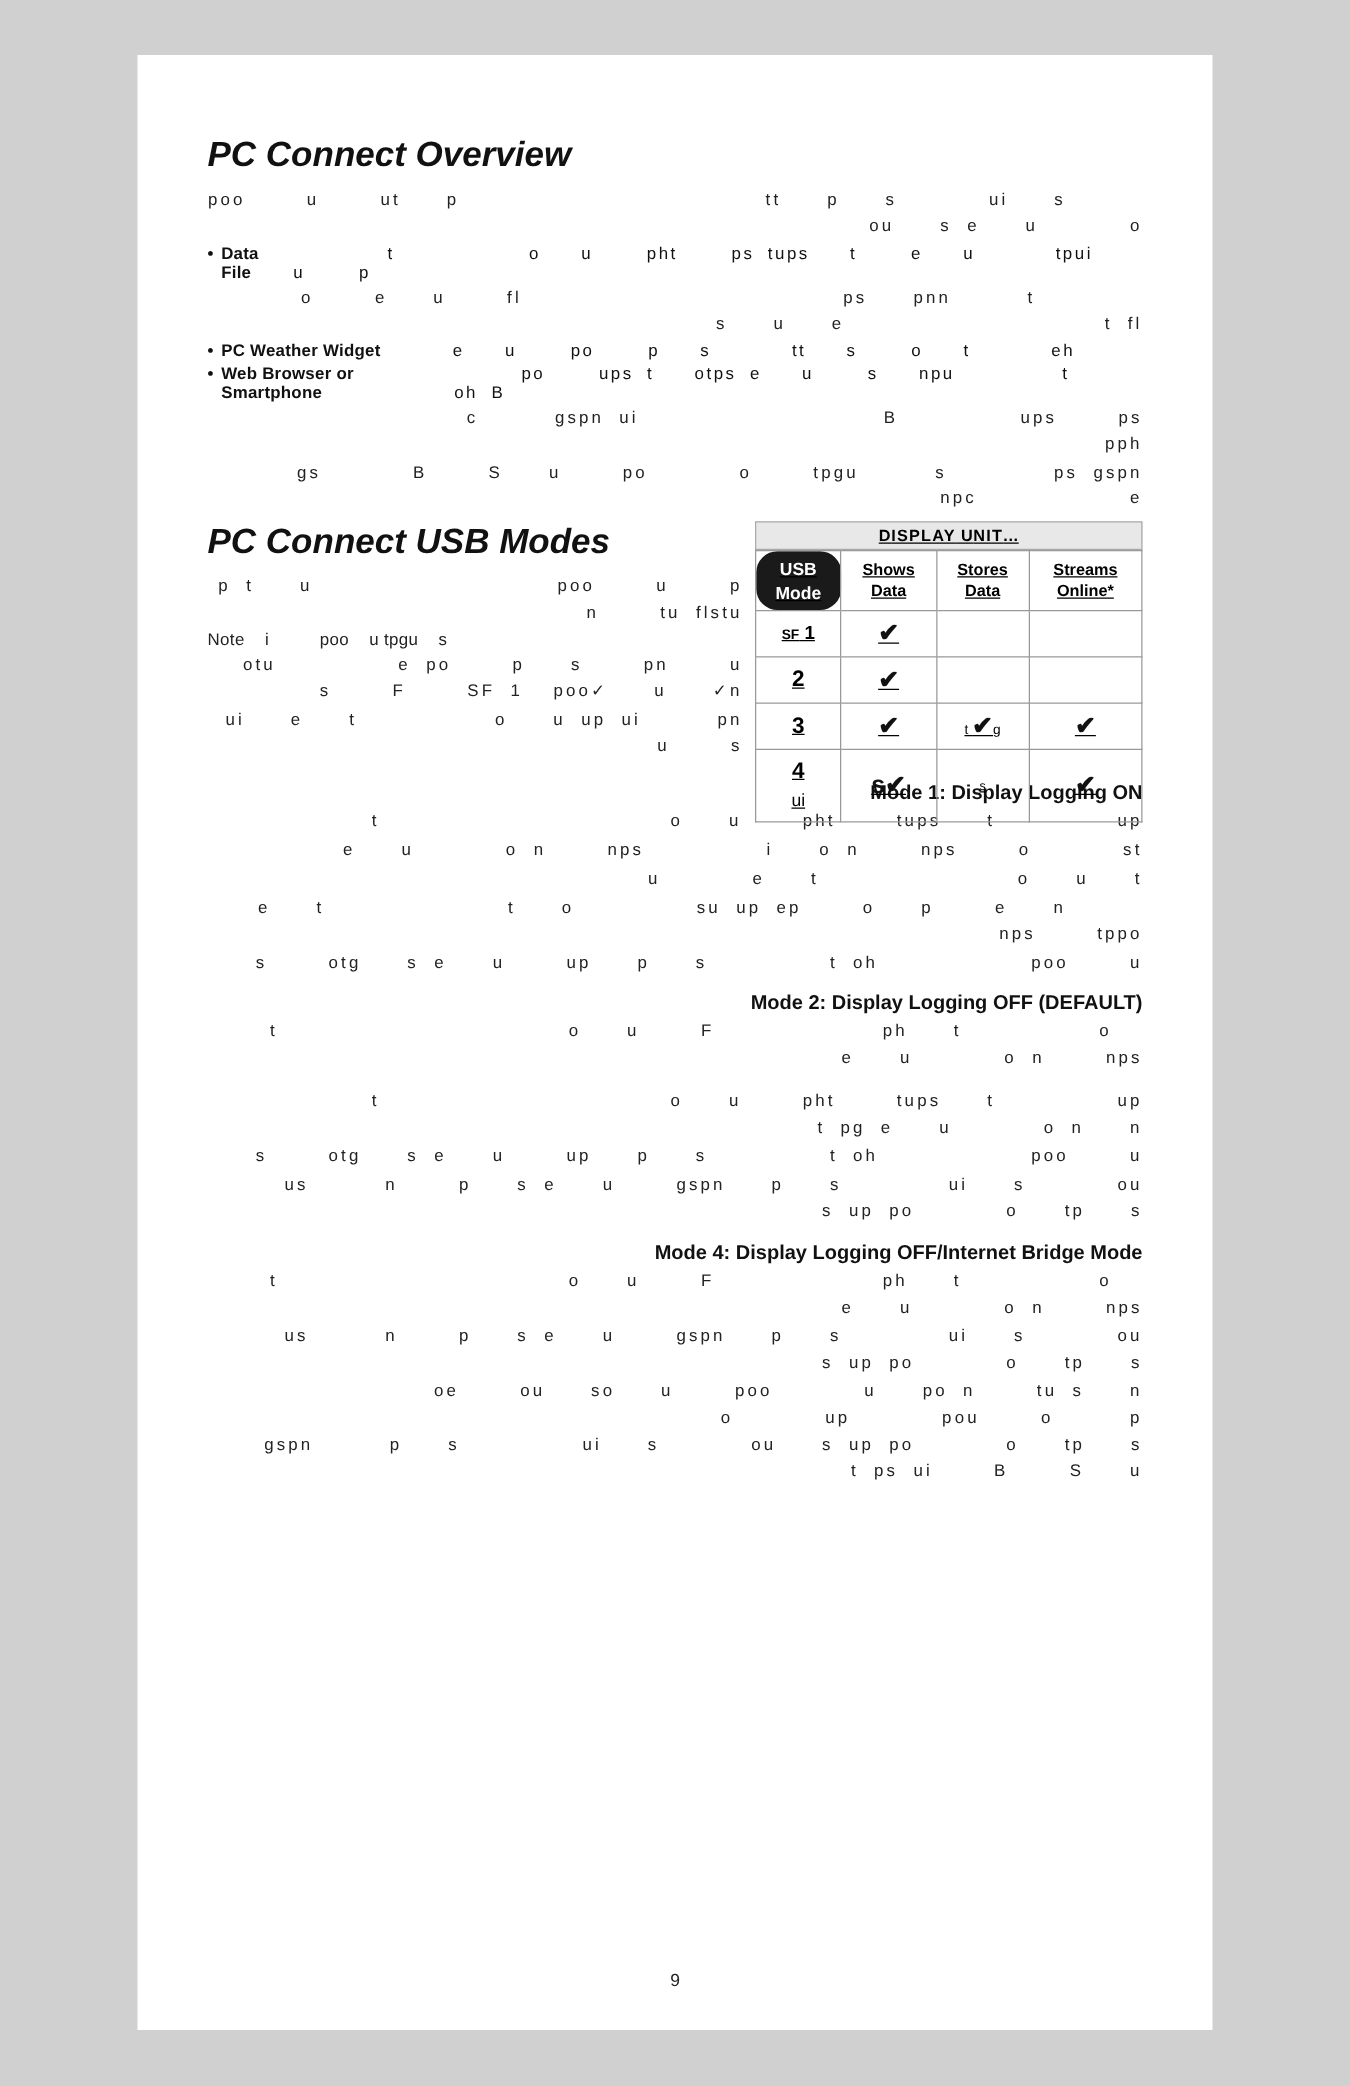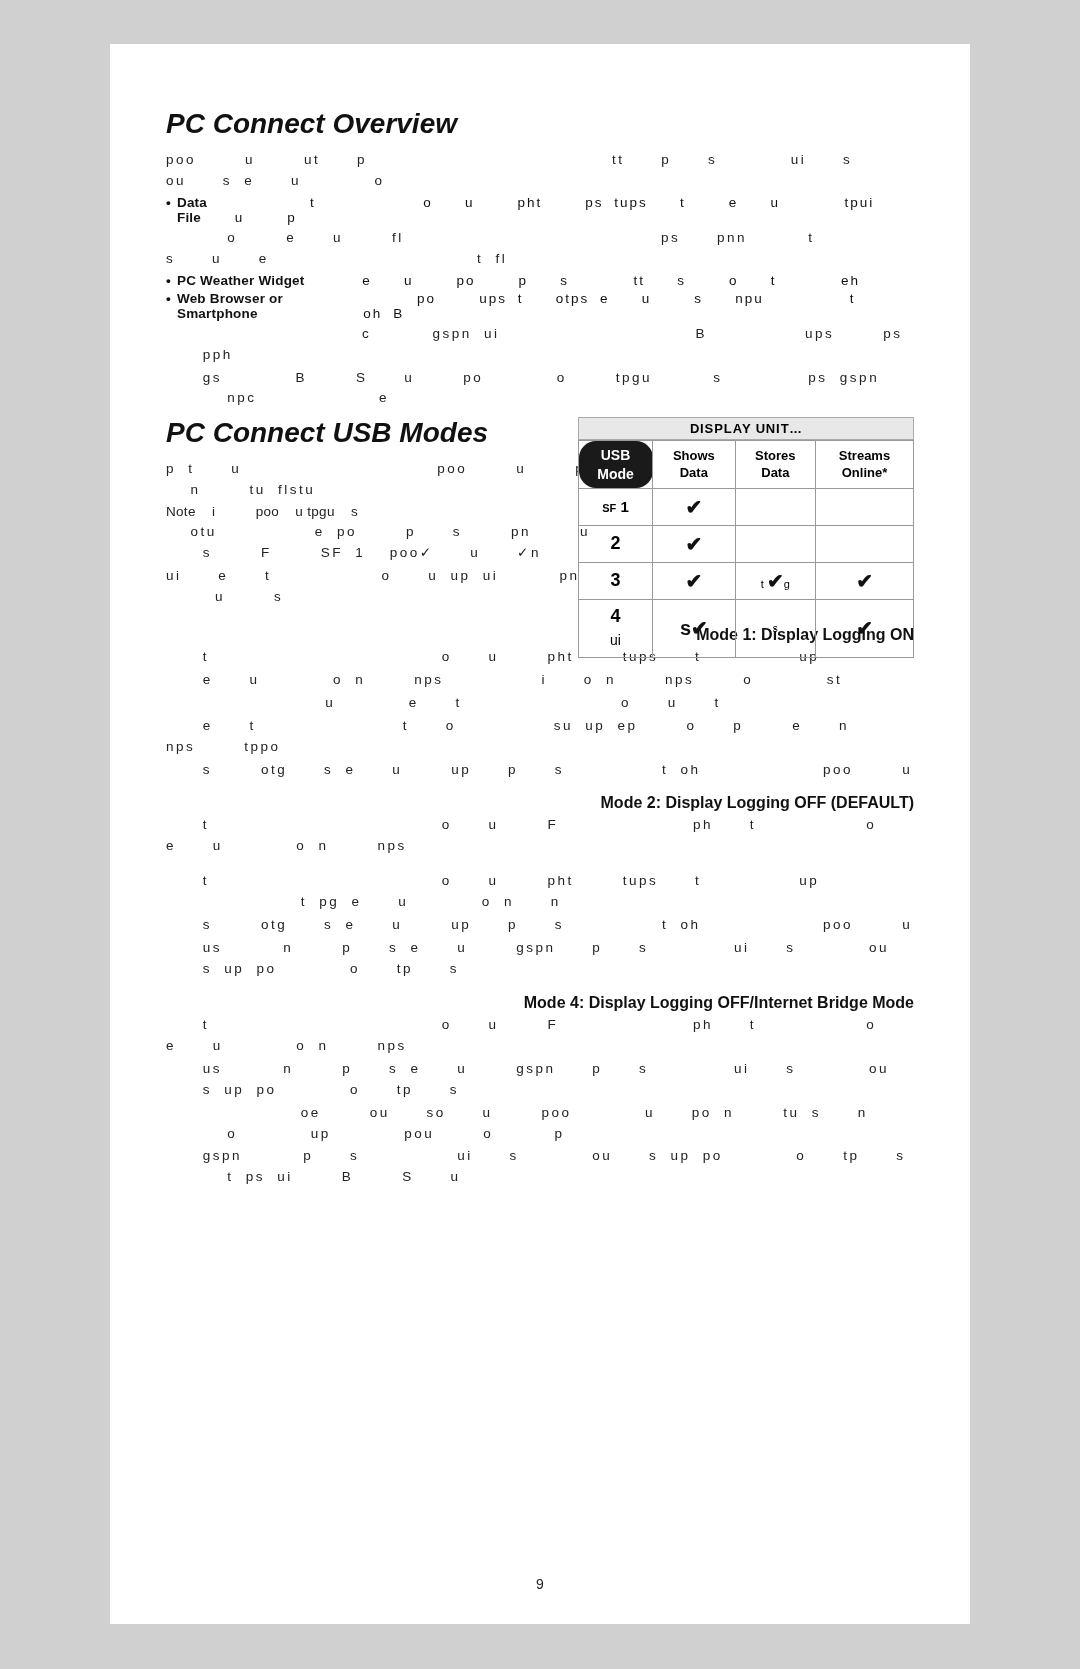--- a/index.html
+++ b/index.html
@@ -33,20 +33,21 @@
     .body-line {
       font-size: 13.5px;
       color: #222;
       line-height: 1.55;
       margin-bottom: 2px;
       letter-spacing: 0.3px;
     }
     .body-line.spaced {
       letter-spacing: 2.5px;
       word-spacing: 6px;
+      text-align: right;
     }
     .bullet-line {
       font-size: 13.5px;
       color: #111;
       font-weight: 700;
       display: flex;
       align-items: baseline;
       gap: 4px;
       margin: 3px 0;
       letter-spacing: 0.2px;
@@ -65,21 +66,22 @@
     .usb-section {
       position: relative;
       margin-top: 20px;
     }
 
     
     .table-wrapper {
       position: absolute;
       top: 0;
       right: 0;
-      width: 336px;
+      width: 310px;
+      text-decoration: underline;
     }
 
     .display-unit-header {
       background: #e8e8e8;
       border: 1px solid #aaa;
       text-align: center;
       font-size: 13px;
       font-weight: 600;
       padding: 3px 6px;
       letter-spacing: 0.5px;

